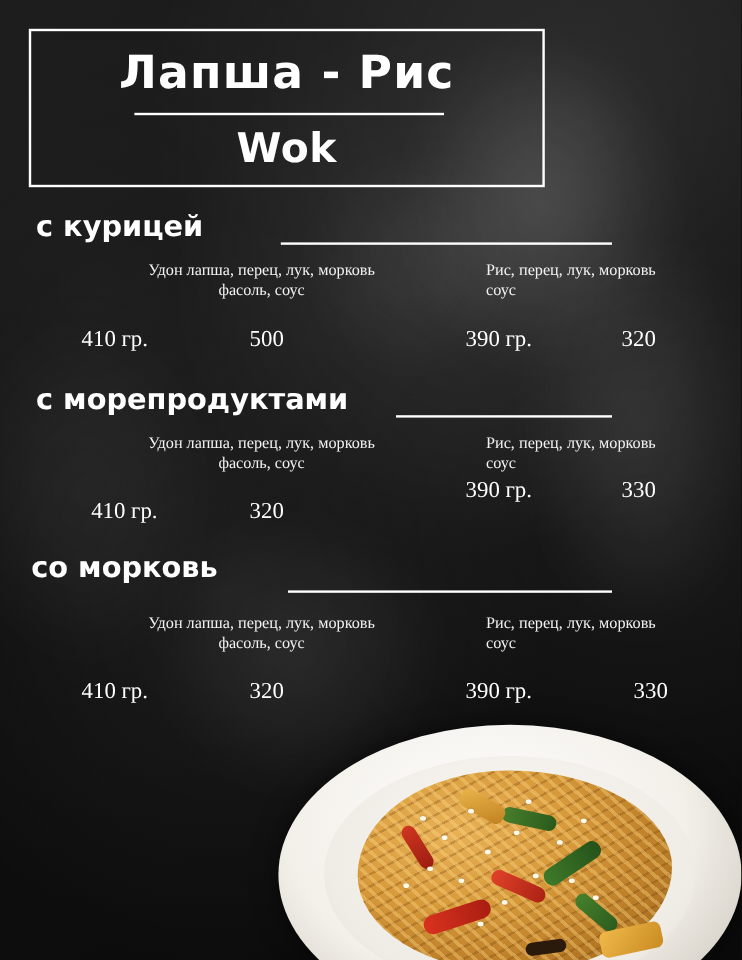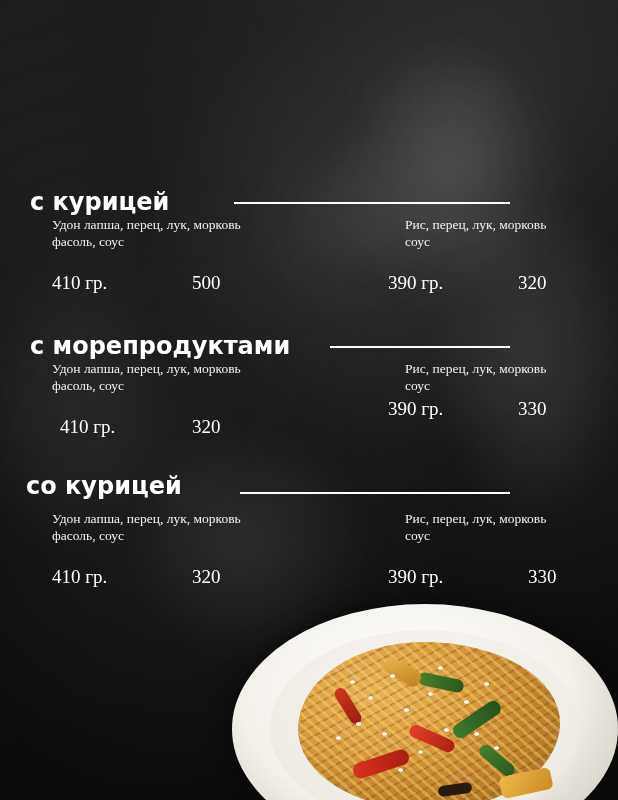--- a/index.html
+++ b/index.html
@@ -87,42 +87,42 @@
     font-weight: 600;
     letter-spacing: 0.5px;
     color: #ffffff;
   }
 
   
   .section { position: absolute; left: 0; width: 618px; }
   .sec-title {
     position: absolute;
     left: 30px;
-    top: 16px;
+    top: 3px;
     font-family: "DejaVu Sans", sans-serif;
     font-size: 24px;
     font-weight: 700;
     color: #ffffff;
     white-space: nowrap;
   }
   .sec-rule {
     position: absolute;
     height: 2px;
     background: #ffffff;
     top: 30px;
   }
   .rule-a { left: 234px; width: 276px; }
   .rule-b { left: 330px; width: 180px; }
   .rule-c { left: 240px; width: 270px; }
 
   .col {
     position: absolute;
     top: 44px;
   }
-  .col-left  { left: 52px;  width: 300px; }
+  .col-left  { left: 68px;  width: 300px; text-align: center; }
   .col-right { left: 388px; width: 220px; }
 
   .desc {
     font-family: "Liberation Serif", serif;
     font-size: 13.5px;
     line-height: 17px;
     color: #f2f2f2;
     white-space: pre-line;
   }
   .price-row {
@@ -225,20 +225,25 @@
 <div class="page">
   <div class="bg-base"></div>
   <div class="smoke s1"></div>
   <div class="smoke s2"></div>
   <div class="smoke s3"></div>
   <div class="smoke s4"></div>
   <div class="smoke s5"></div>
 
   <div class="content">
 
+    <div class="title-box">
+      <div class="title-main">Лапша - Рис</div>
+      <div class="title-rule"></div>
+      <div class="title-sub">Wok</div>
+    </div>
 
     <div class="section" style="top:172px;">
       <div class="sec-title">с курицей</div>
       <div class="sec-rule rule-a"></div>
 
       <div class="col col-left">
         <div class="desc">Удон лапша, перец, лук, морковь
 фасоль, соус</div>
         <div class="price-row">
           <span class="weight">410 гр.</span>
@@ -273,21 +278,21 @@
         <div class="desc">Рис, перец, лук, морковь
 соус</div>
         <div class="price-row" style="margin-top:4px;">
           <span class="weight">390 гр.</span>
           <span class="price">330</span>
         </div>
       </div>
     </div>
 
     <div class="section" style="top:456px;">
-      <div class="sec-title" style="left:26px;">со курицей</div>
+      <div class="sec-title" style="left:26px;">со морковь</div>
       <div class="sec-rule rule-c" style="top:36px;"></div>
 
       <div class="col col-left" style="top:54px;">
         <div class="desc">Удон лапша, перец, лук, морковь
 фасоль, соус</div>
         <div class="price-row">
           <span class="weight">410 гр.</span>
           <span class="price">320</span>
         </div>
       </div>

